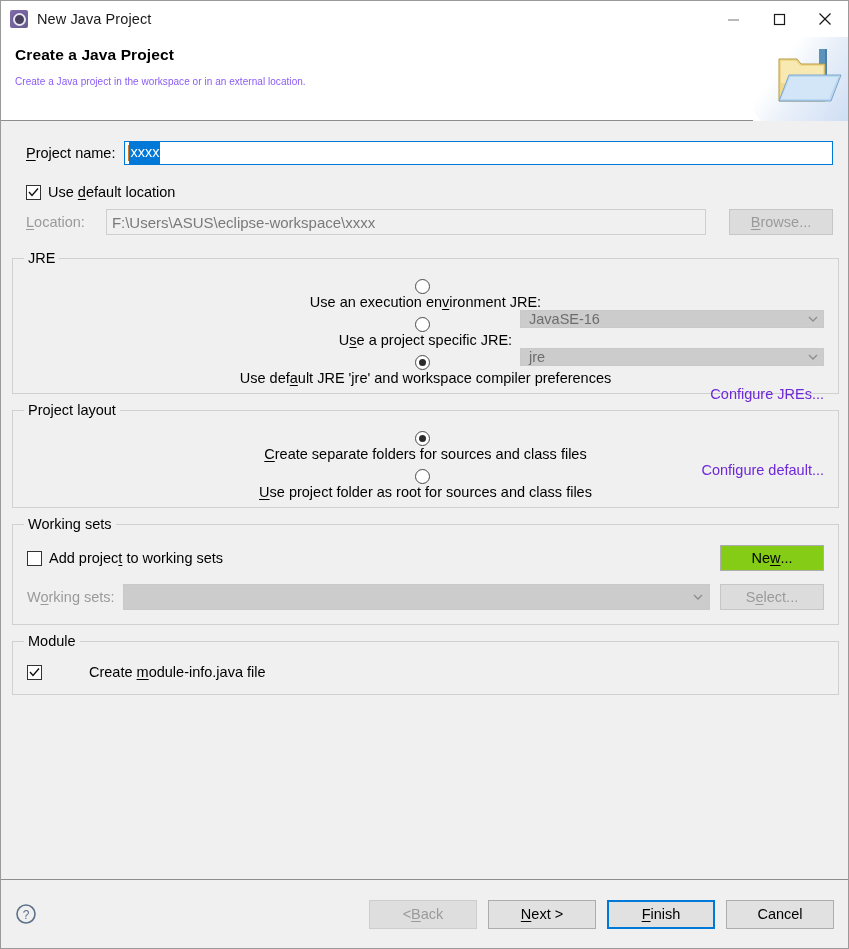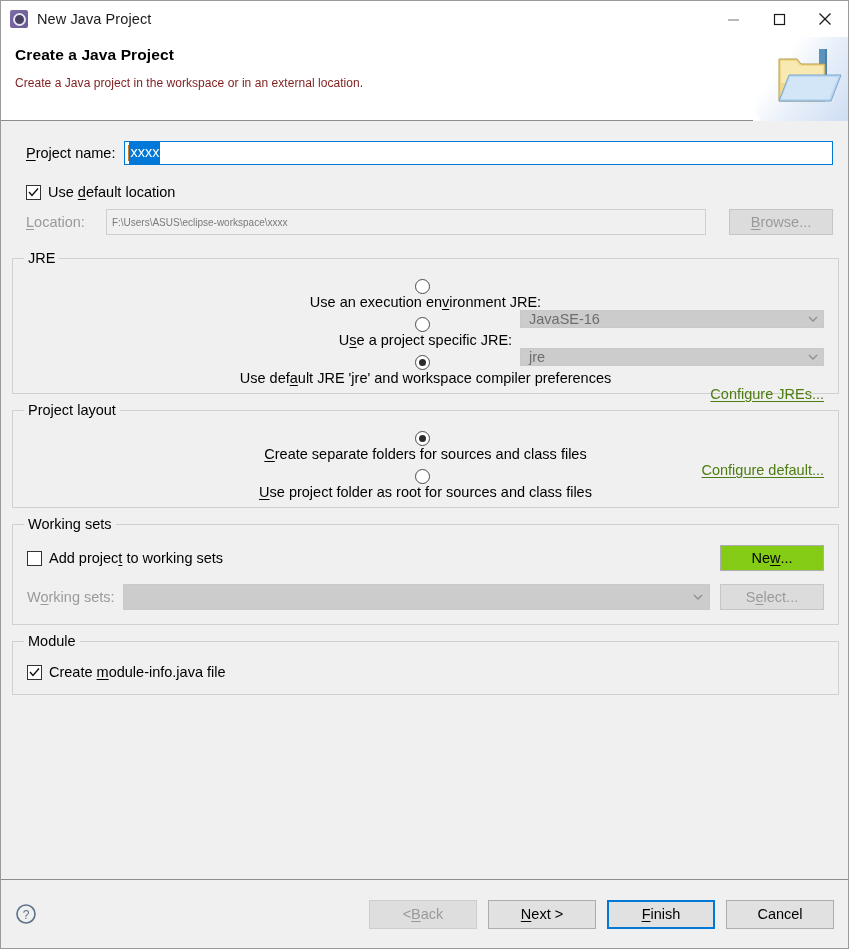--- a/index.html
+++ b/index.html
@@ -60,21 +60,21 @@
     border-bottom: 1px solid #8d8d8d;
     padding: 9px 0 14px 14px;
     position: relative;
     height: 84px; min-height: 84px;
   }
   .header-title {
     font-size: 15.5px; font-weight: bold; color: #000;
     margin: 0 0 12px 0; letter-spacing: 0.1px;
   }
   .header-desc {
-    font-size: 12px; color: #7f1d1d; letter-spacing: 0.05px;
+    font-size: 10px; color: #8b5cf6; letter-spacing: 0.05px;
   }
   .banner-art {
     position: absolute; right: 0; top: 0;
     width: 95px; height: 84px;
     overflow: hidden;
   }
   .banner-art .wash {
     position: absolute; inset: 0;
     background: linear-gradient(125deg, #ffffff 0%, #ffffff 30%, #e8eff9 58%, #cfdef4 100%);
   }
@@ -132,21 +132,21 @@
   .cbox.off { }
   .cbox svg { display: block; }
 
   
   .loc-row { padding: 0 6px 0 14px; height: 40px; gap: 13px; }
   .loc-row .lbl { margin-right: 8px; }
   .loc-input {
     flex: 1; height: 26px;
     border: 1px solid #cfcfcf;
     background: #f0f0f0;
-    color: #7a7a7a; font-size: 10px;
+    color: #7a7a7a; font-size: 15px;
     display: flex; align-items: center;
     padding: 0 5px;
     margin-right: 10px;
   }
   .btn {
     height: 26px; min-width: 104px;
     border: 1px solid #adadad;
     background: #84cc16;
     font-size: 14.5px; color: #000;
     display: inline-flex; align-items: center; justify-content: center;
@@ -186,22 +186,22 @@
     border: 1px solid #c9c9c9;
     background: #cccccc;
     color: #6d6d6d; font-size: 14.5px;
     display: flex; align-items: center;
     padding: 0 4px 0 8px;
     margin-left: auto;
   }
   .combo .cap { flex: 1; }
   .combo .chev { color: #8d8d8d; }
   .link {
-    color: #4d7c0f; font-size: 14.5px;
-    text-decoration: underline; text-underline-offset: 2px;
+    color: #6d28d9; font-size: 14.5px;
+    text-underline-offset: 2px;
     margin-left: auto;
   }
 
   .ws-cb-row { height: 26px; }
   .ws-sel-row { height: 26px; margin-top: 13px; }
   .ws-combo {
     flex: 1; height: 26px;
     border: 1px solid #c9c9c9; background: #cccccc;
     display: flex; align-items: center; padding: 0 5px 0 8px;
     color: #6d6d6d; font-size: 14.5px; margin-right: 10px;
@@ -376,21 +376,21 @@
           <svg class="chev" width="12" height="12" viewBox="0 0 12 12">
             <polyline points="2,4 6,8 10,4" fill="none" stroke="#8d8d8d" stroke-width="1.3"></polyline>
           </svg>
         </div>
         <div class="btn dis">S<span class="u">e</span>lect...</div>
       </div>
     </div>
 
     <div class="group" style="padding-bottom:12px;">
       <span class="legend">Module</span>
-      <div class="row" style="height:20px;">
+      <div class="row" style="height:20px;gap:40px;">
         <span class="cbox">
           <svg width="11" height="11" viewBox="0 0 11 11">
             <polyline points="1,5 4,8.5 10,1.5" fill="none" stroke="#111" stroke-width="1.4"></polyline>
           </svg>
         </span>
         <span class="lbl">Create <span class="u">m</span>odule-info.java file</span>
       </div>
     </div>
 
   </div>

